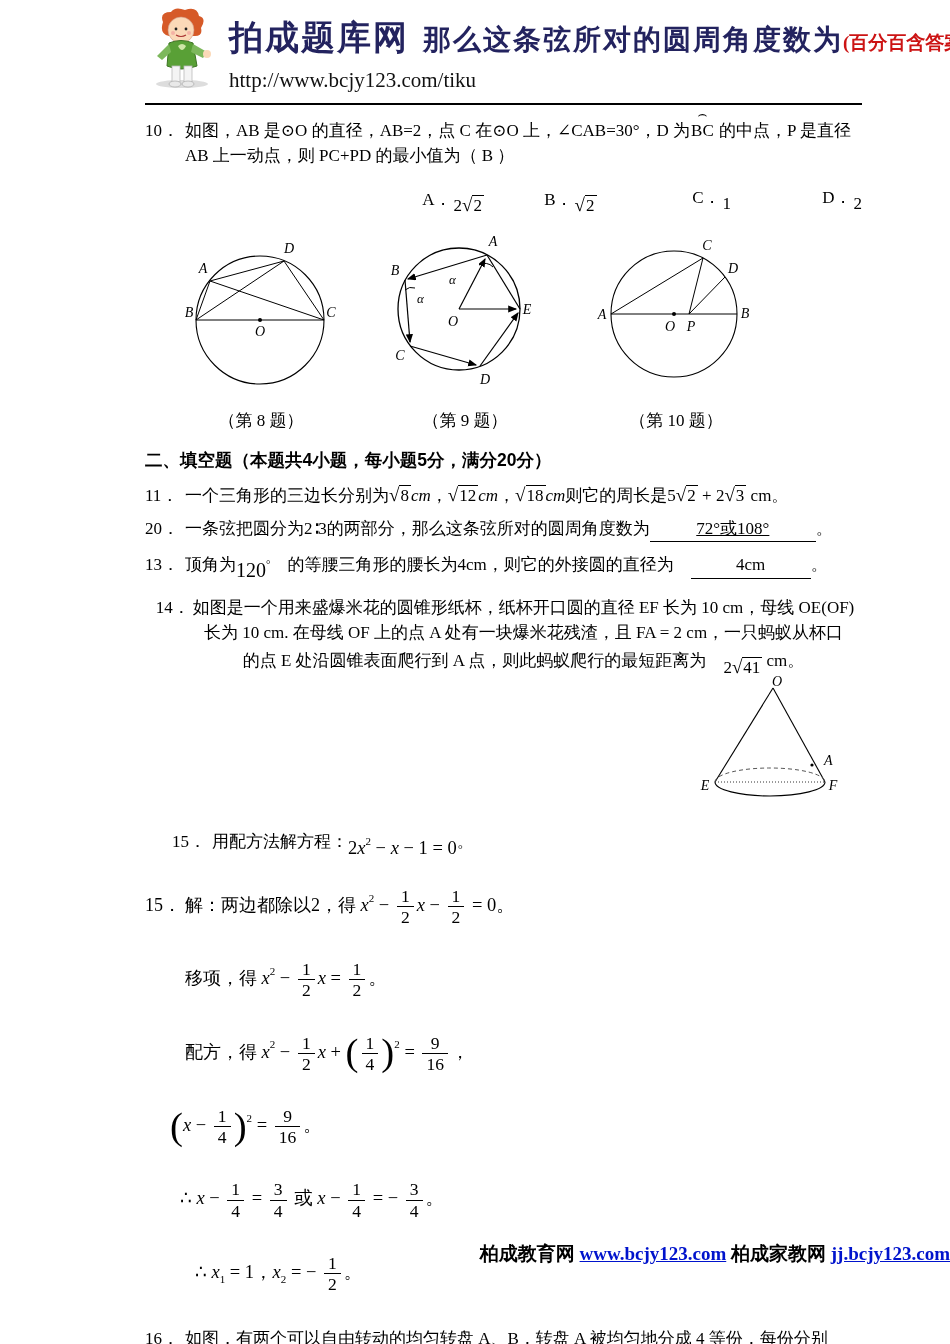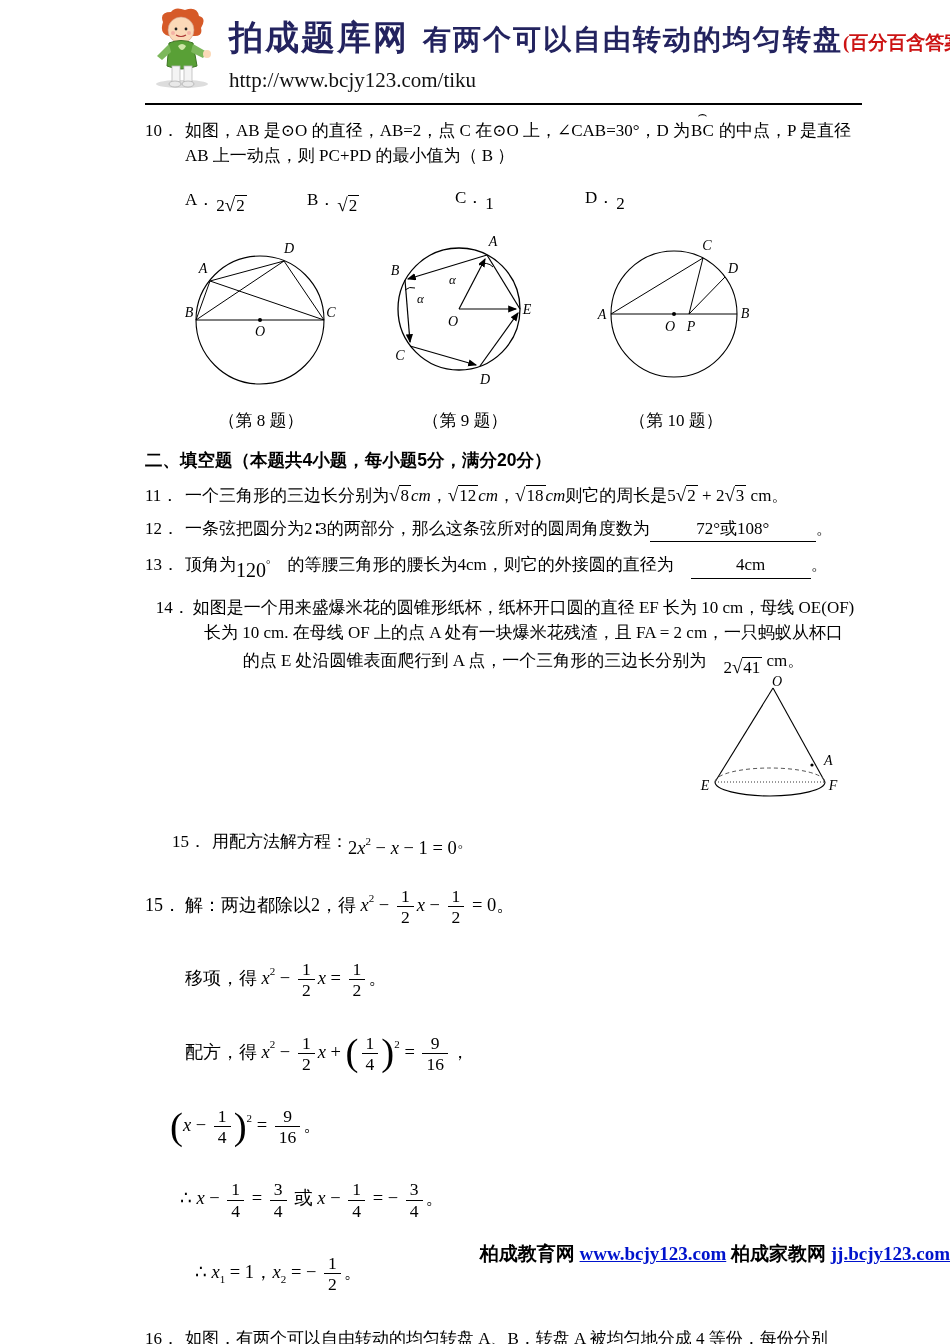--- a/index.html
+++ b/index.html
@@ -33,21 +33,21 @@
   .frac{display:inline-flex;flex-direction:column;vertical-align:middle;
         text-align:center;line-height:1.15;margin:0 3px;font-size:0.95em;}
   .frac .num{border-bottom:1.3px solid #000;padding:0 4px;}
   .frac .den{padding:0 4px;}
   .sqrt{white-space:nowrap;display:inline-block;}
   .rsign{font-size:1.12em;}
   .rad{border-top:1.4px solid #000;padding:0 2px 0 1px;}
   .bigp{font-size:2.1em;font-weight:400;vertical-align:middle;line-height:0;
         position:relative;top:-1px;}
   .lowered{position:relative;top:7px;}
-  .opt-row{display:flex;margin:16px 0 4px 40px;}
+  .opt-row{display:flex;margin:16px 0 4px 40px;justify-content:flex-end;}
   .opt{white-space:nowrap;}
   .opt .m{position:relative;top:6px;margin-left:2px;}
   .o1{width:122px;} .o2{width:148px;} .o3{width:130px;}
   .blank{display:inline-block;border-bottom:1.2px solid #000;text-align:center;
          padding:0 8px;}
   .arcwrap{display:inline-block;position:relative;padding:0 1px;}
   .arcglyph{position:absolute;left:50%;transform:translateX(-50%);top:-11px;
             font-size:15px;line-height:1;}
   
   .figrow{display:flex;margin:14px 0 2px 32px;align-items:flex-end;}
@@ -90,21 +90,21 @@
         <path d="M48 36 L62 44 L58 50 L46 44 Z" fill="#7db85c"></path>
         <circle cx="62" cy="46" r="4" fill="#fbd9b8"></circle>
         <path d="M33 38 Q37 34 41 38 Q37 46 33 38" fill="#cfe6a8"></path>
         <rect x="27" y="58" width="8" height="16" fill="#f4f4f4" stroke="#bbb" stroke-width="0.8"></rect>
         <rect x="39" y="58" width="8" height="16" fill="#f4f4f4" stroke="#bbb" stroke-width="0.8"></rect>
         <ellipse cx="30" cy="76" rx="6" ry="3" fill="#e9e9e9" stroke="#aaa" stroke-width="0.7"></ellipse>
         <ellipse cx="43" cy="76" rx="6" ry="3" fill="#e9e9e9" stroke="#aaa" stroke-width="0.7"></ellipse>
       </svg>
       <div class="title-block">
         <div class="title-line">
-          <span class="site-name">拍成题库网</span><span class="slogan">有两个可以自由转动的均匀转盘</span><span class="note">(百分百含答案)</span>
+          <span class="site-name">拍成题库网</span><span class="slogan">那么这条弦所对的圆周角度数为</span><span class="note">(百分百含答案)</span>
         </div>
         <div class="url-line">http://www.bcjy123.com/tiku</div>
       </div>
     </div>
 
     <div class="qpara" style="margin-top:13px;">
       <span class="qnum">10．</span><span>如图，AB 是⊙O 的直径，AB=2，点 C 在⊙O 上，∠CAB=30°，D 为</span><span class="arcwrap"><span class="arcglyph">⌢</span><span>BC</span></span><span> 的中点，P 是直径</span><br>
       <span>AB 上一动点，则 PC+PD 的最小值为（  B  ）</span>
     </div>
 
@@ -184,31 +184,31 @@
       </div>
     </div>
 
     <div class="heading">二、填空题（本题共4小题，每小题5分，满分20分）</div>
 
     <div class="qpara" style="margin-top:8px;">
       <span class="qnum">11．</span><span>一个三角形的三边长分别为</span><span class="m"><span class="sqrt"><span class="rsign">√</span><span class="rad">8</span></span><span class="mi">cm</span></span><span>，</span><span class="m"><span class="sqrt"><span class="rsign">√</span><span class="rad">12</span></span><span class="mi">cm</span></span><span>，</span><span class="m"><span class="sqrt"><span class="rsign">√</span><span class="rad">18</span></span><span class="mi">cm</span></span><span>则它的周长是</span><span class="m"><span class="mt">5</span><span class="sqrt"><span class="rsign">√</span><span class="rad">2</span></span><span class="mt"> + 2</span><span class="sqrt"><span class="rsign">√</span><span class="rad">3</span></span></span><span> cm。</span>
     </div>
 
     <div class="qpara" style="margin-top:6px;">
-      <span class="qnum">12．</span><span>一条弦把圆分为2∶3的两部分，那么这条弦所对的圆周角度数为</span><span class="blank" style="min-width:150px;">72°或108°</span><span>。</span>
+      <span class="qnum">20．</span><span>一条弦把圆分为2∶3的两部分，那么这条弦所对的圆周角度数为</span><span class="blank" style="min-width:150px;text-decoration:underline;">72°或108°</span><span>。</span>
     </div>
 
     <div class="qpara" style="margin-top:6px;">
       <span class="qnum">13．</span><span>顶角为</span><span class="m lowered" style="font-size:20px;"><span>120</span><sup>°</sup></span>　<span>的等腰三角形的腰长为4cm，则它的外接圆的直径为</span>　<span class="blank" style="min-width:104px;">4cm</span><span>。</span>
     </div>
 
     <div class="qpara" style="margin-top:16px;text-align:center;">
       <span class="qnum">14．</span><span>如图是一个用来盛爆米花的圆锥形纸杯，纸杯开口圆的直径 EF 长为 10 cm，母线 OE(OF)</span><br>
       <span>长为 10 cm. 在母线 OF 上的点 A 处有一块爆米花残渣，且 FA = 2 cm，一只蚂蚁从杯口</span><br>
-      <span>的点 E 处沿圆锥表面爬行到 A 点，一个三角形的三边长分别为</span>　<span class="m lowered"><span class="mt">2</span><span class="sqrt"><span class="rsign">√</span><span class="rad">41</span></span></span><span>  cm。</span>
+      <span>的点 E 处沿圆锥表面爬行到 A 点，则此蚂蚁爬行的最短距离为</span>　<span class="m lowered"><span class="mt">2</span><span class="sqrt"><span class="rsign">√</span><span class="rad">41</span></span></span><span>  cm。</span>
     </div>
 
     <div class="cone-box">
       <svg width="176" height="136" viewBox="0 0 176 136">
         <line x1="88" y1="12" x2="30" y2="106" stroke="#000" stroke-width="1.1"></line>
         <line x1="88" y1="12" x2="140" y2="106" stroke="#000" stroke-width="1.1"></line>
         <path d="M30 106 A 55 14 0 0 0 140 106" fill="none" stroke="#000" stroke-width="1.1"></path>
         <path d="M30 106 A 55 14 0 0 1 140 106" fill="none" stroke="#555" stroke-width="1" stroke-dasharray="4,3"></path>
         <line x1="30" y1="106" x2="140" y2="106" stroke="#333" stroke-width="1" stroke-dasharray="1,2"></line>
         <circle cx="127" cy="89" r="1.6" fill="#000"></circle>

